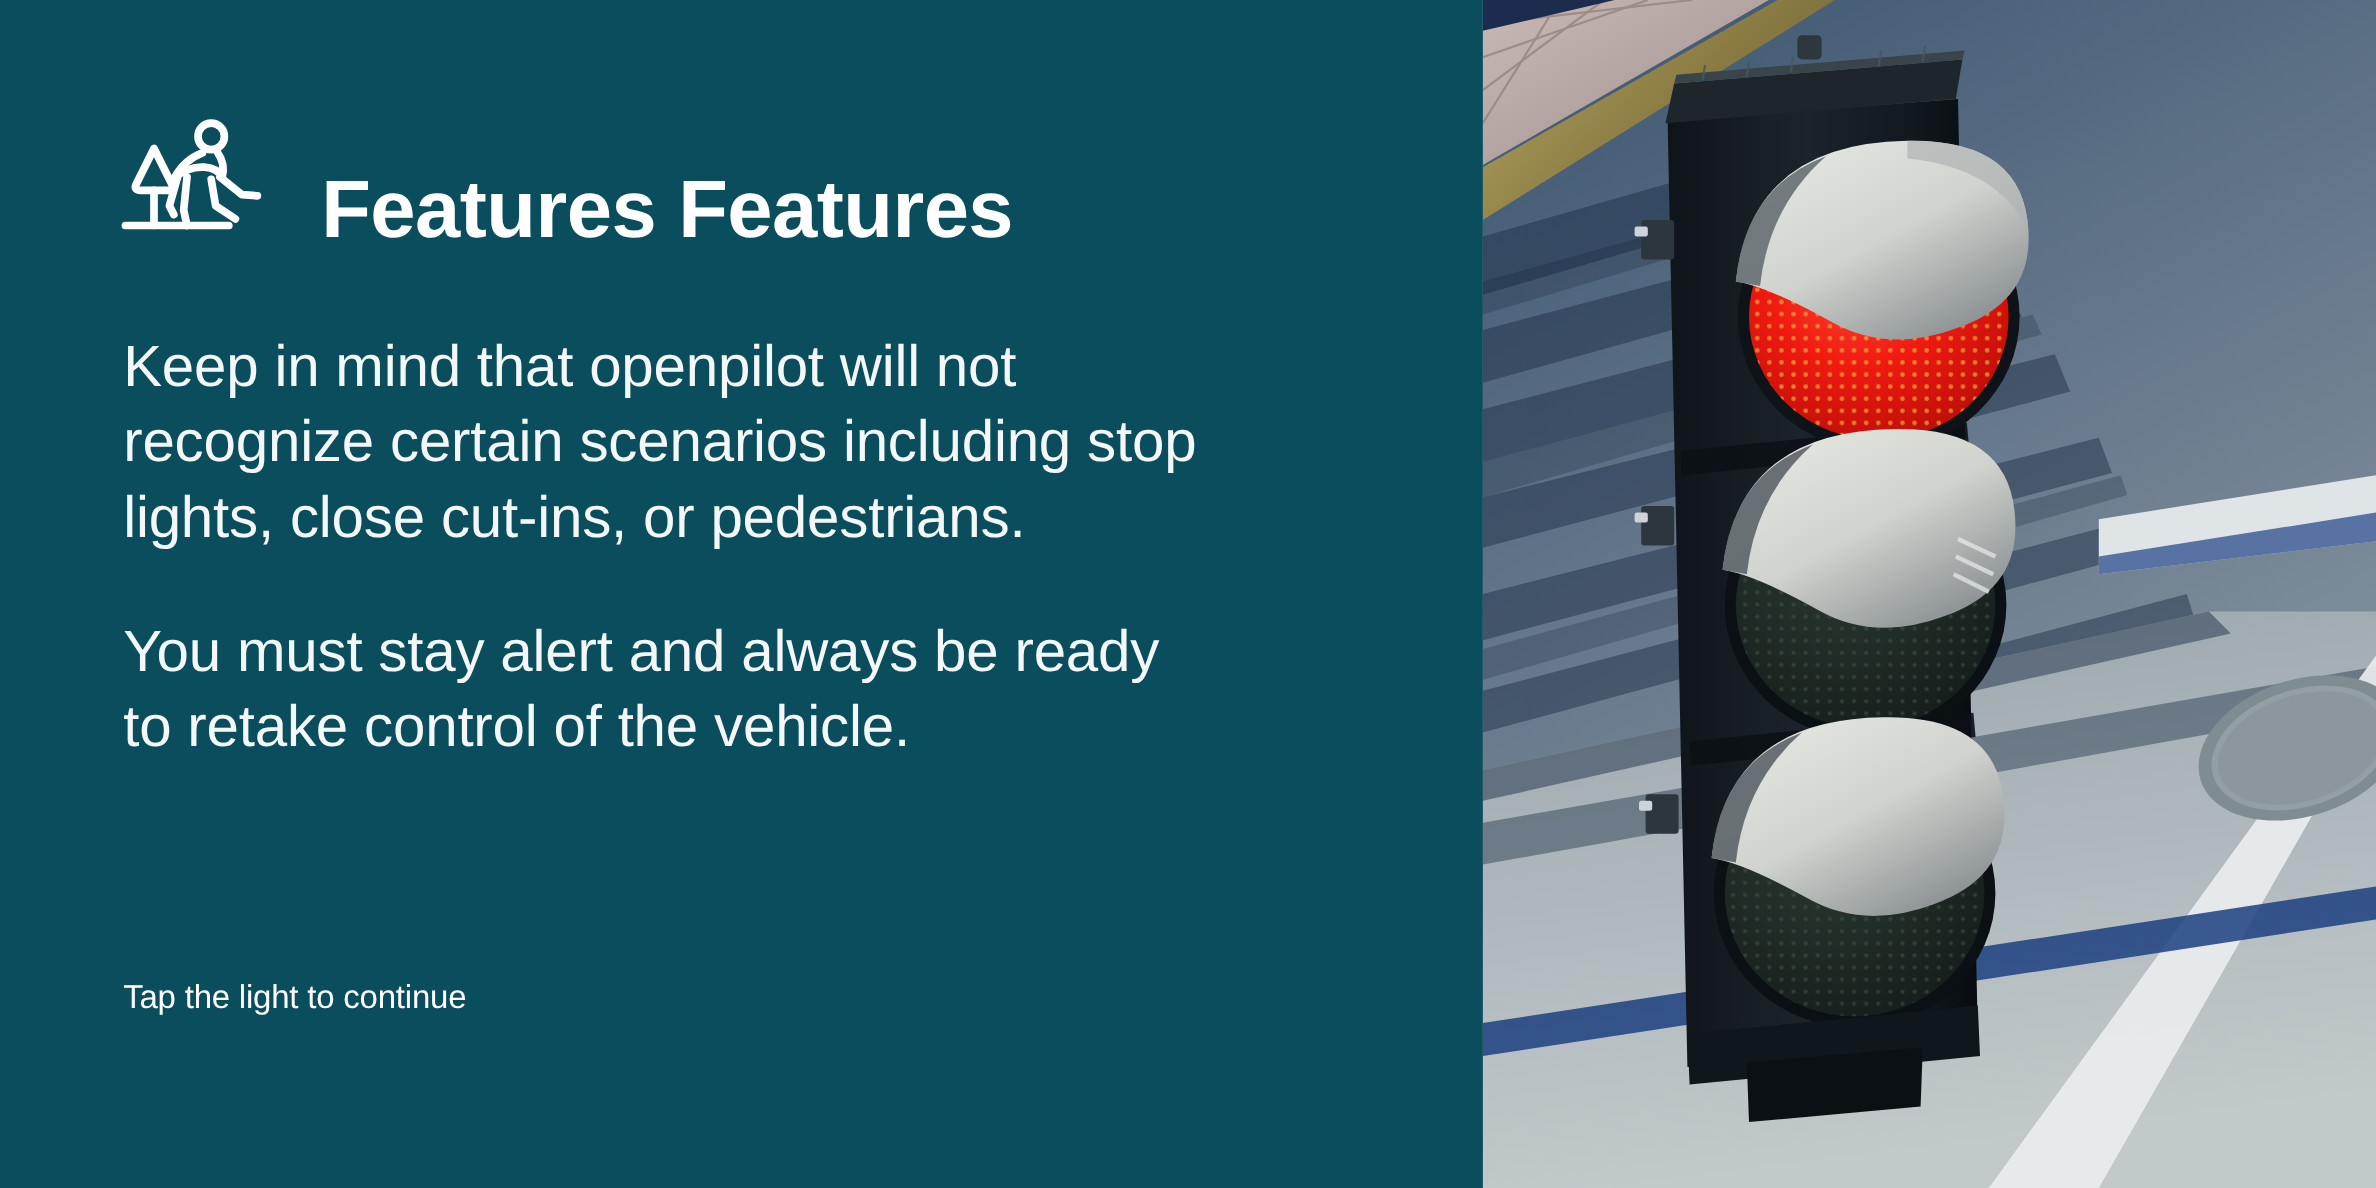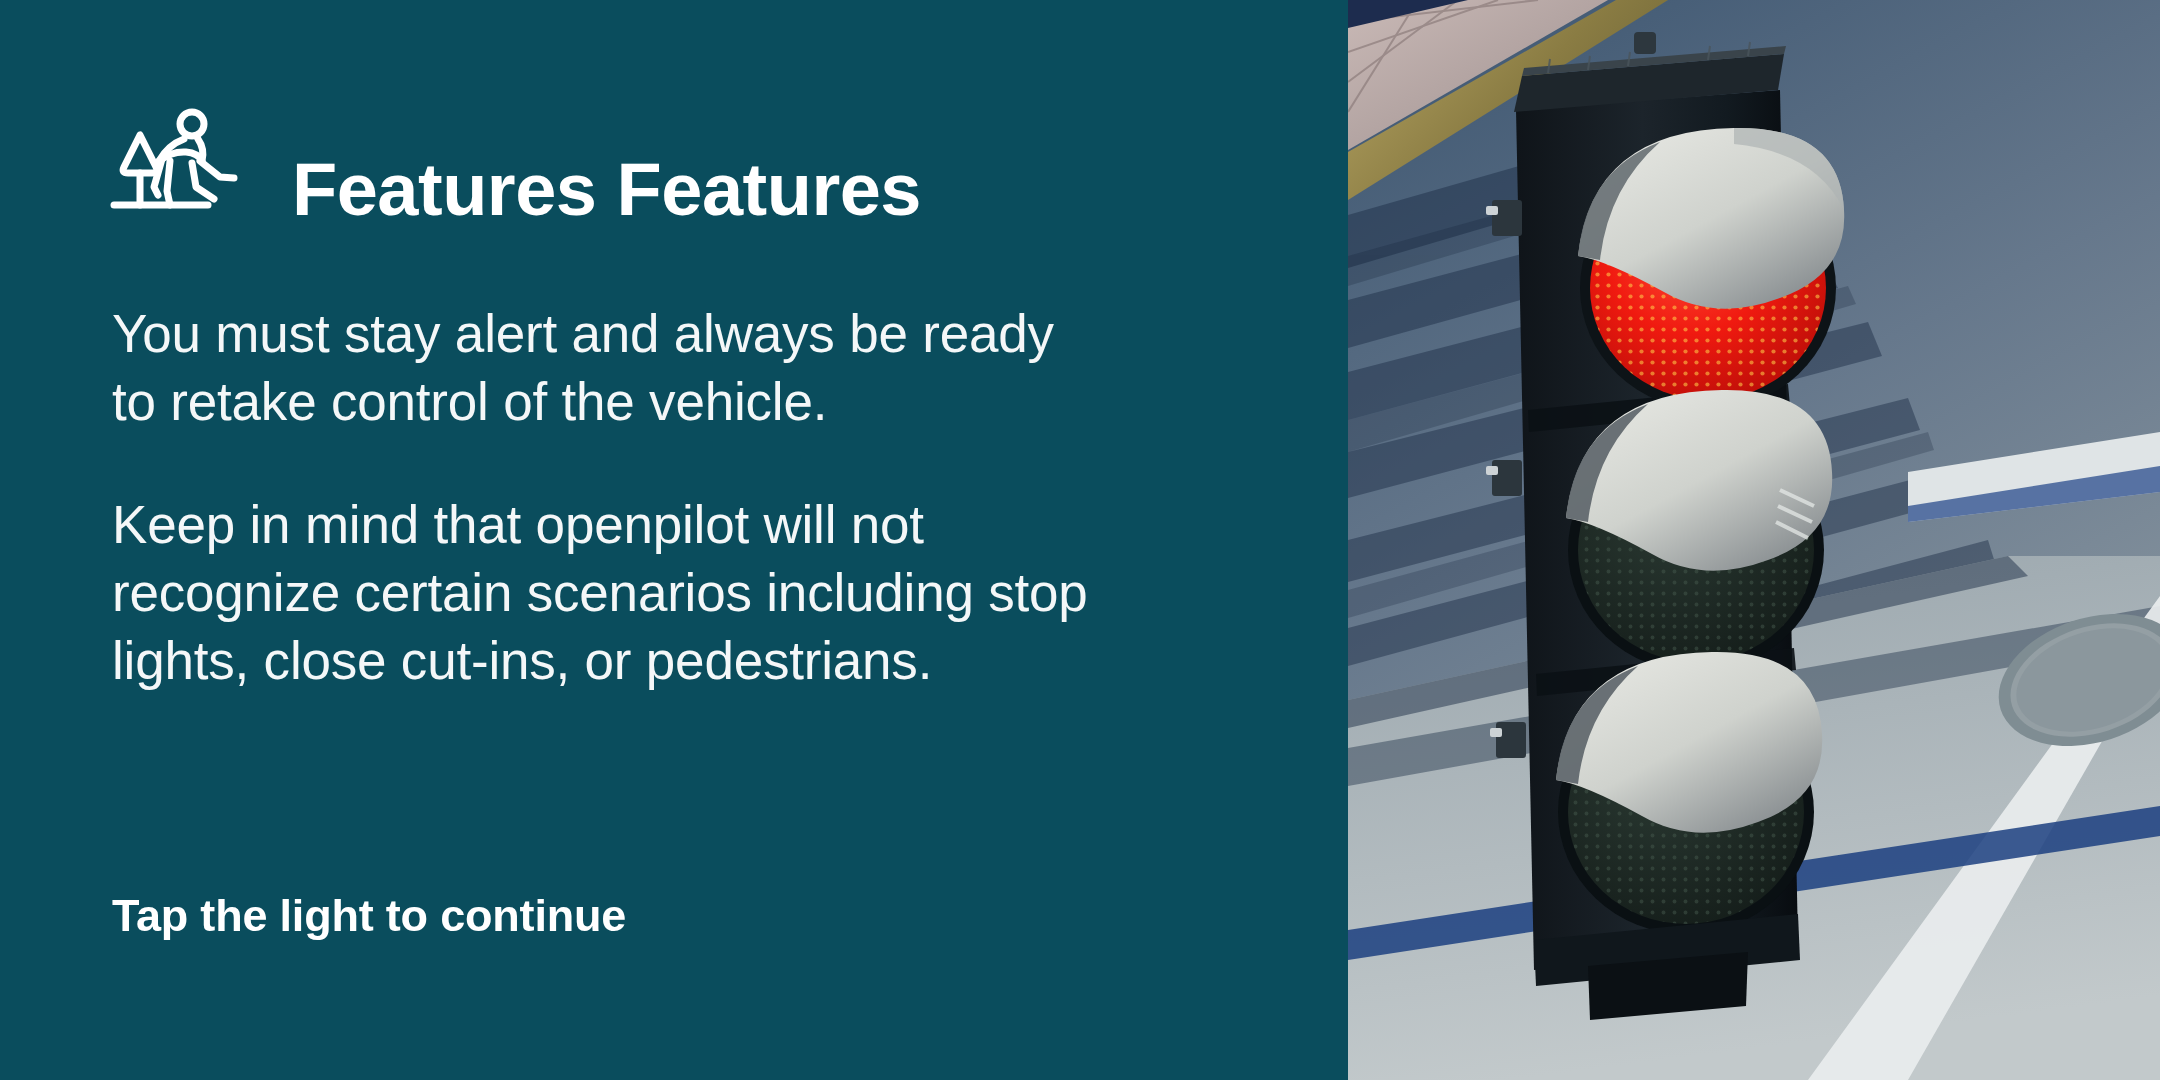--- a/index.html
+++ b/index.html
@@ -58,22 +58,22 @@
     white-space:pre-line;
     letter-spacing:-0.2px;
   }
   .body-par + .body-par { margin-top:54px; }
 
   
   #tap-hint {
     position:absolute;
     left:112px; top:890px;
     color:#ffffff;
-    font-size:45px;
-    font-weight:bold;
+    font-size:30px;
+    font-weight:normal;
     letter-spacing:-0.2px;
     white-space:nowrap;
   }
 
   
   #photo-panel {
     position:relative;
     width:812px; height:1080px;
     flex:0 0 812px;
     overflow:hidden;
@@ -109,25 +109,25 @@
 
         <path d="M60 66 L57 96 L60 110"></path>
 
         <path d="M82 68 L86 92 L104 104"></path>
       </svg>
 
       <h1 id="page-title">Features Features</h1>
     </div>
 
     <div id="body-copy">
-      <p class="body-par">You must stay alert and always be ready
-to retake control of the vehicle.</p>
       <p class="body-par">Keep in mind that openpilot will not
 recognize certain scenarios including stop
 lights, close cut-ins, or pedestrians.</p>
+      <p class="body-par">You must stay alert and always be ready
+to retake control of the vehicle.</p>
     </div>
 
     <div id="tap-hint">Tap the light to continue</div>
   </section>
 
   <section id="photo-panel">
     <svg id="photo-svg" viewBox="0 0 812 1080" preserveAspectRatio="xMidYMid slice">
       <defs>
         <linearGradient id="asphaltTop" x1="0" y1="0" x2="0.4" y2="1">
           <stop offset="0" stop-color="#3c5570"></stop>

